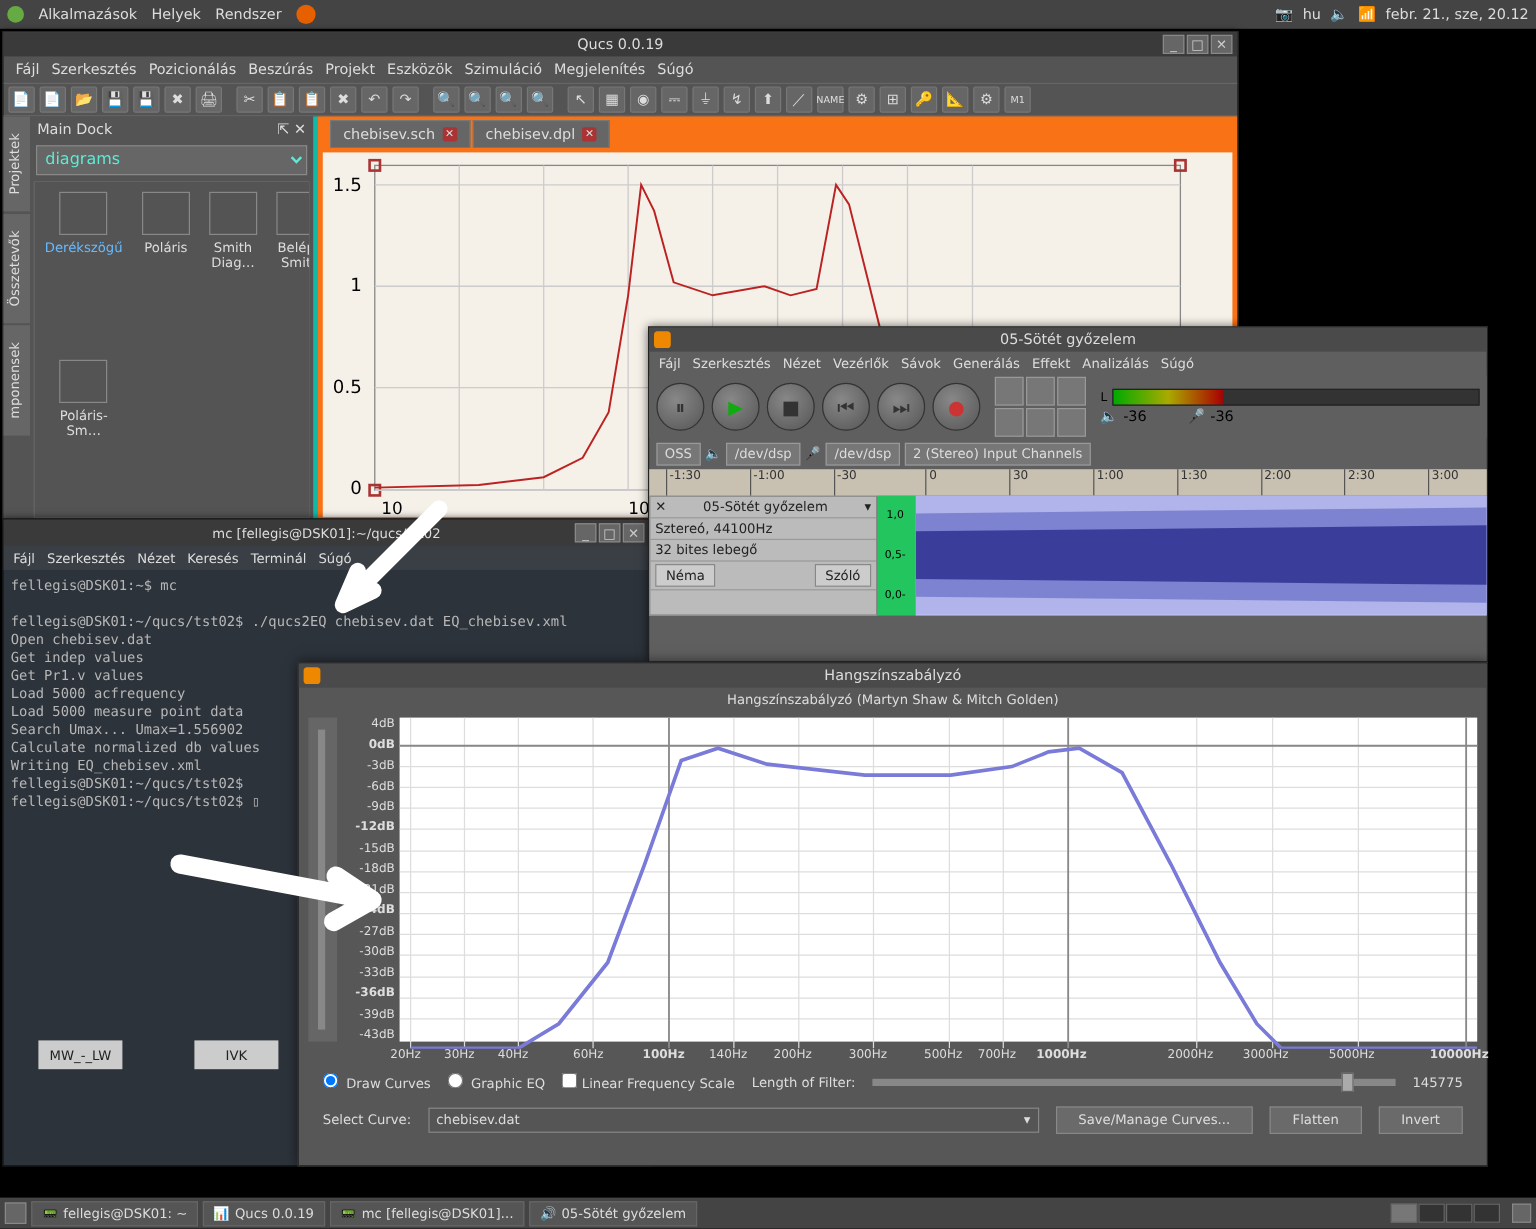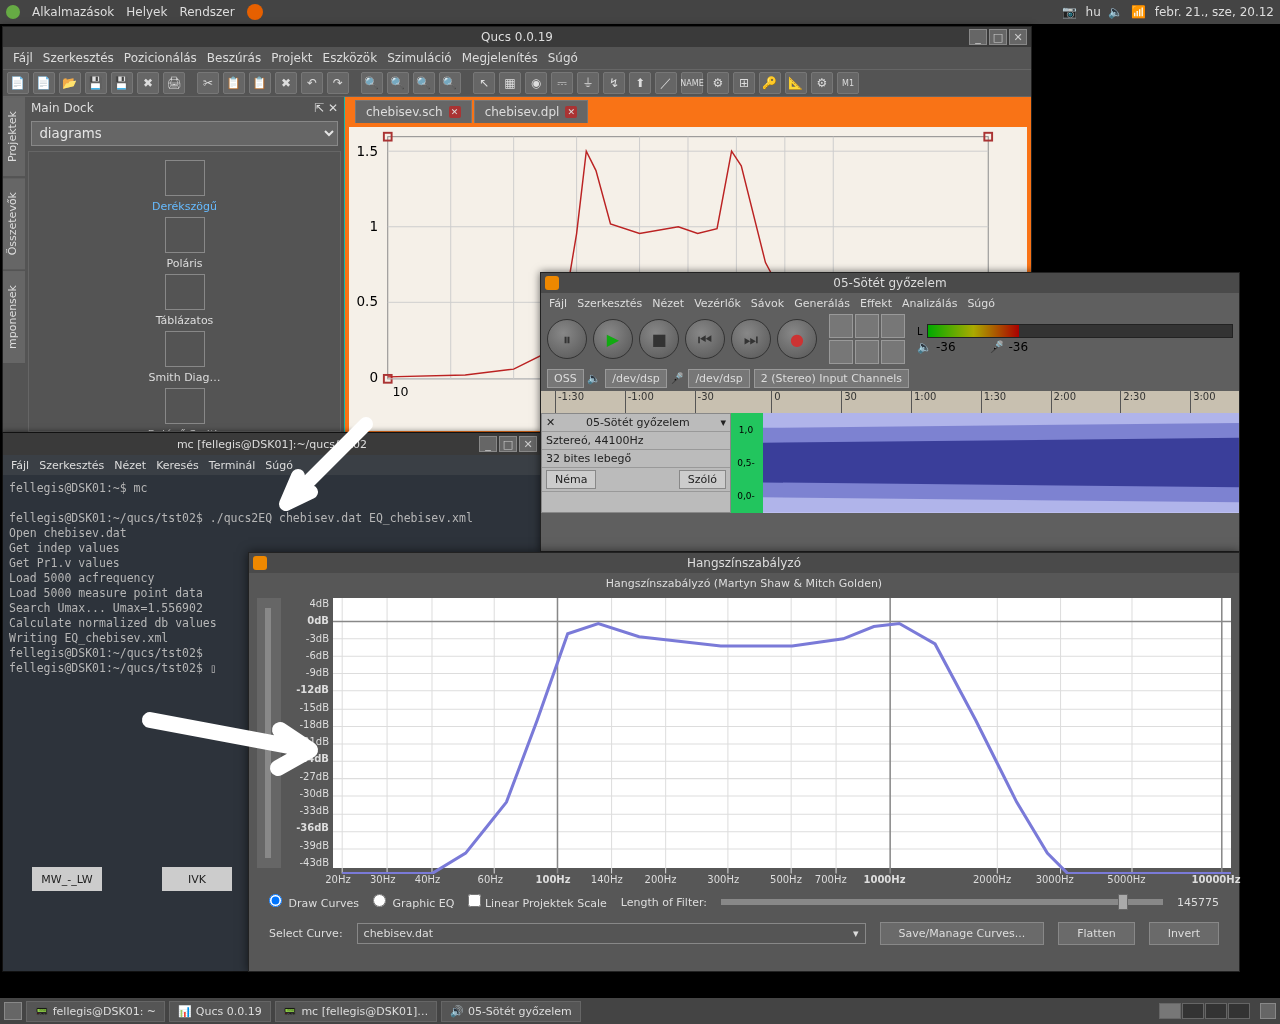--- a/index.html
+++ b/index.html
@@ -18,24 +18,24 @@
 #qucs .titlebar .wbtns { position:absolute; right:4px; display:flex; gap:2px; }
 .wbtn { width:18px; height:16px; background:#666; border:1px solid #888; display:flex; align-items:center; justify-content:center; font-size:11px; color:#ccc; cursor:pointer; }
 #qucs .menubar { height:22px; display:flex; align-items:center; gap:2px; padding:0 6px; color:#ddd; }
 #qucs .menubar span { padding:2px 4px; cursor:pointer; }
 #qucs .toolbar { height:28px; display:flex; align-items:center; gap:4px; padding:2px 4px; border-top:1px solid #666; border-bottom:1px solid #666; }
 .tbtn { width:22px; height:22px; background:#666; border:1px solid #777; border-radius:2px; display:flex; align-items:center; justify-content:center; font-size:12px; color:#ddd; cursor:pointer; }
 .sep { width:4px; }
 #qucs .body { display:flex; height:calc(100% - 70px); }
 #qucs .side-tabs { width:22px; background:#545454; display:flex; flex-direction:column; }
 .side-tab { writing-mode:vertical-rl; transform:rotate(180deg); padding:14px 3px; background:#666; margin-bottom:2px; color:#ddd; font-size:11px; cursor:pointer; text-align:center; }
-#qucs .dock { width:320px; background:#545454; border-right:1px solid #14b8a6; display:flex; flex-direction:column; }
+#qucs .dock { width:240px; background:#545454; border-right:4px solid #14b8a6; display:flex; flex-direction:column; }
 #qucs .dock .dock-hdr { padding:4px 6px; color:#ddd; display:flex; justify-content:space-between; }
-#qucs .dock select { width:96%; margin:2px auto; background:#666; color:#e5e5e5; border:1px solid #888; padding:3px; }
-#qucs .dock .grid { flex:1; background:#545454; border:1px solid #666; margin:3px; padding:8px; display:grid; grid-template-columns:1fr; gap:4px; overflow:auto; }
+#qucs .dock select { width:96%; margin:2px auto; background:#666; color:#5eead4; border:1px solid #888; padding:3px; }
+#qucs .dock .grid { flex:1; background:#545454; border:1px solid #666; margin:3px; padding:8px; display:grid; grid-template-columns:1fr 1fr 1fr 1fr; gap:16px; overflow:auto; }
 .diag-item { text-align:center; color:#ddd; font-size:11px; cursor:pointer; }
 .diag-item.sel { color:#6bf; }
 .diag-icon { width:40px; height:36px; margin:0 auto 4px; border:1px solid #888; background:#545454; }
 #qucs .canvas { flex:1; background:#f97316; display:flex; flex-direction:column; }
 #qucs .doctabs { height:26px; display:flex; align-items:flex-end; padding-left:10px; gap:2px; }
 .doctab { background:#666; padding:4px 10px; color:#ddd; display:flex; align-items:center; gap:6px; border:1px solid #777; border-bottom:none; cursor:pointer; }
 .doctab .close { width:12px; height:12px; background:#a33; border-radius:2px; font-size:9px; display:flex; align-items:center; justify-content:center; }
 #qucs .chart-area { flex:1; background:#f5f0e8; margin:4px; position:relative; }
 #qucs-chart-svg { position:absolute; inset:0; }
 
@@ -192,21 +192,20 @@
     </div>
     <div class="dock">
       <div class="dock-hdr">
           <span>Main Dock</span>
           <span>⇱ ✕</span>
         </div>
       <select><option>diagrams</option></select>
       <div class="grid">
         <div class="diag-item sel"><div class="diag-icon"></div><span>Derékszögű</span></div>
         <div class="diag-item"><div class="diag-icon"></div><span>Poláris</span></div>
-        <div class="diag-item"><div class="diag-icon"></div><span>Táblázatos</span></div>
         <div class="diag-item"><div class="diag-icon"></div><span>Smith Diag…</span></div>
         <div class="diag-item"><div class="diag-icon"></div><span>Belépő Smith</span></div>
         <div class="diag-item"><div class="diag-icon"></div><span>Poláris-Sm…</span></div>
       </div>
     </div>
     <div class="canvas">
       <div class="doctabs">
         <div class="doctab">
             <span>chebisev.sch</span>
             <span class="close">✕</span>
@@ -466,21 +465,21 @@
         <span style="left: 62%; font-weight: bold;">1000Hz</span>
         <span style="left: 74%;">2000Hz</span>
         <span style="left: 81%;">3000Hz</span>
         <span style="left: 89%;">5000Hz</span>
         <span style="left: 99%; font-weight: bold;">10000Hz</span>
       </div>
   </div>
   <div class="ctrl-row">
     <label><input type="radio" checked="" style=""> <span>Draw Curves</span></label>
     <label><input type="radio" style=""> <span>Graphic EQ</span></label>
-    <label><input type="checkbox" style=""> <span>Linear Projektek Scale</span></label>
+    <label><input type="checkbox" style=""> <span>Linear Frequency Scale</span></label>
     <span>Length of Filter:</span>
     <div style="flex:1;height:6px;background:#888;position:relative">
         <div style="position:absolute;right:8%;top:-5px;width:10px;height:16px;background:#aaa;border:1px solid #666"></div>
       </div>
     <span>145775</span>
   </div>
   <div class="ctrl-row">
     <span>Select Curve:</span>
     <div class="combo"><span>chebisev.dat</span><span style="float:right">▾</span></div>
     <div class="btn">Save/Manage Curves...</div>

